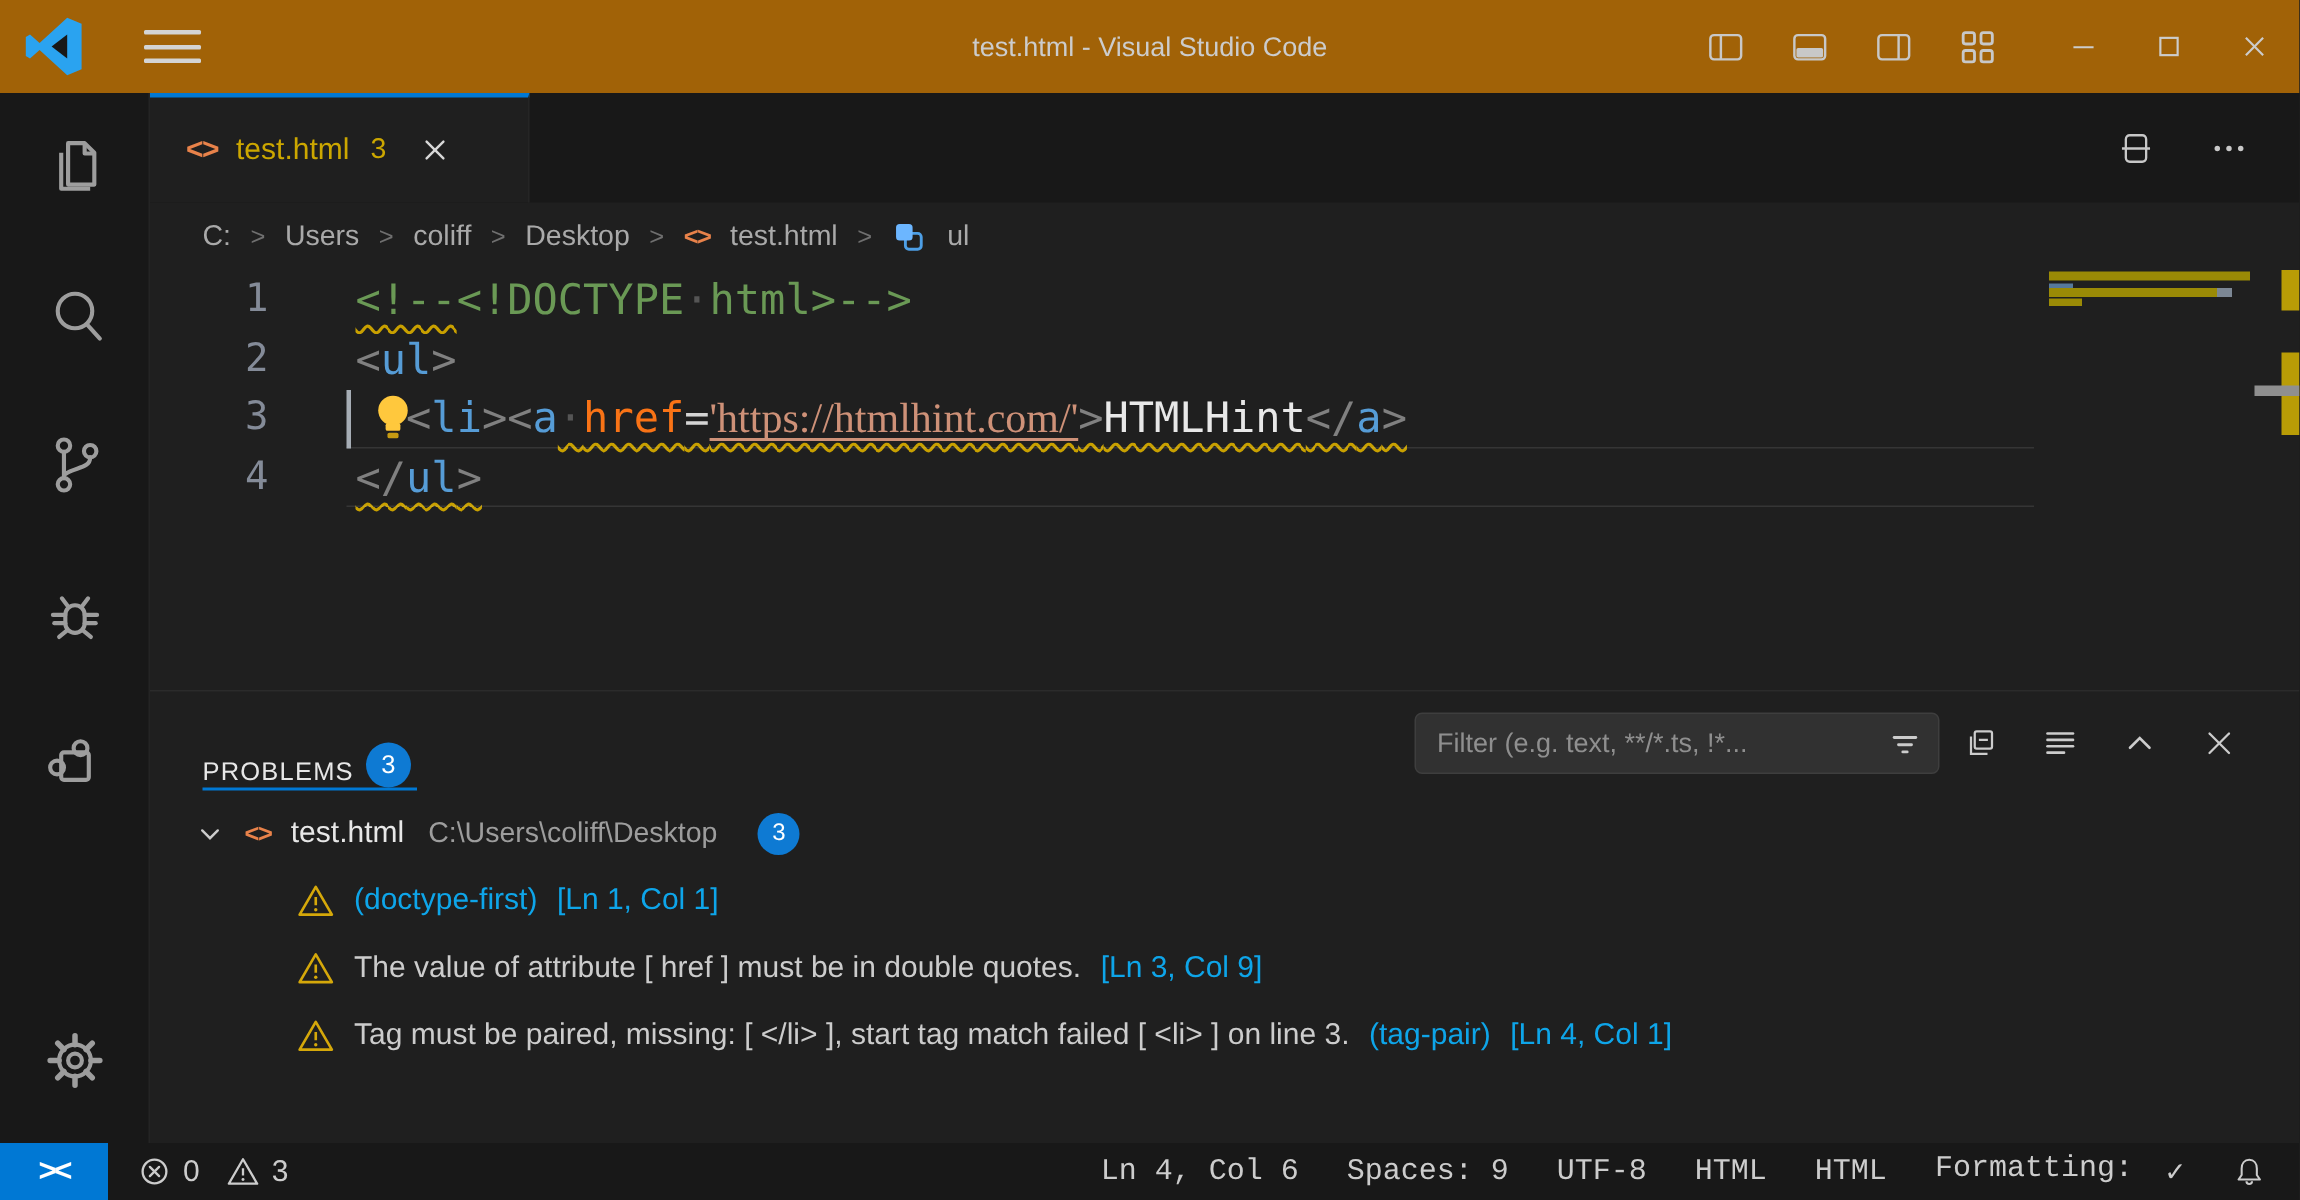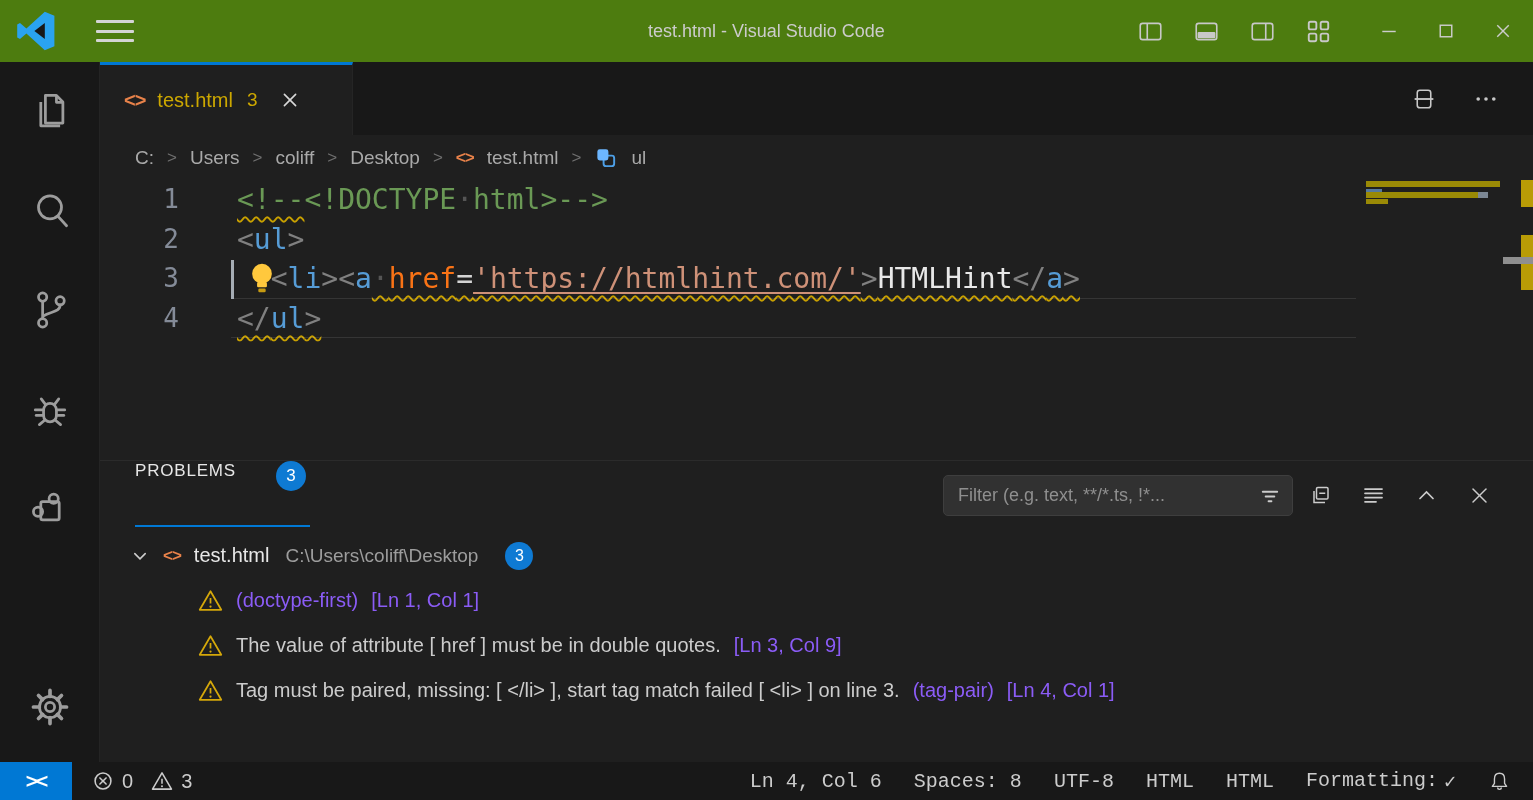--- a/index.html
+++ b/index.html
@@ -1,21 +1,21 @@
 <!DOCTYPE html>
 <html><head>
 <meta charset="utf-8">
 <style>
   * { box-sizing: border-box; margin: 0; padding: 0; }
   html,body { width:1533px; height:800px; overflow:hidden; }
   body { background:#1f1f1f; font-family:"Liberation Sans", sans-serif; color:#cccccc; }
   svg { display:block; }
 
   
-  .titlebar { height:62px; background:#4d7c0f; display:flex; align-items:center; position:relative; }
+  .titlebar { height:62px; background:#a16207; display:flex; align-items:center; position:relative; }
   .vscode-logo { width:40px; height:40px; margin-left:16px; }
   .hamburger { margin-left:40px; width:38px; height:22px; display:flex; flex-direction:column; justify-content:space-between; cursor:pointer; }
   .hamburger div { height:3px; background:#d4d4d4; border-radius:1px; }
   .win-title { position:absolute; left:0; right:0; text-align:center; font-size:18px; color:#cccccc; pointer-events:none; }
   .tb-right { margin-left:auto; display:flex; align-items:center; gap:29px; margin-right:18px; z-index:2; }
   .tb-right .ico { width:27px; height:27px; }
   .tb-win { display:flex; align-items:center; gap:33px; margin-left:16px; }
   .tb-win .ico { width:24px; height:24px; }
 
   
@@ -45,70 +45,70 @@
   
   .editor { position:relative; height:280px; font-family:"DejaVu Sans Mono", monospace; }
   .code-row { display:flex; height:39.5px; line-height:39.5px; font-size:28px; }
   .gutter { width:87px; padding-right:8px; text-align:right; color:#848b98; font-size:26px; flex:none; }
   .code-text { padding-left:50px; white-space:pre; }
   .tok.cm { color:#6a9955; }
   .tok.pn { color:#808080; }
   .tok.tag { color:#569cd6; }
   .tok.attr { color:#f97316; }
   .tok.eq { color:#d4d4d4; }
-  .tok.str { color:#ce9178; }
+  .tok.str { color:#ce9178;font-family:Liberation Serif, serif; }
   .tok.txt { color:#e8e8e8; }
   .tok.ws { color:#555555; }
   .sq { text-decoration: underline wavy #c8a000 2px; text-underline-offset:7px; text-decoration-skip-ink:none; }
   .link-inner { text-decoration: underline solid #ce9178 1.5px; text-underline-offset:4px; }
   .current-line { position:absolute; left:131px; top:118px; width:1125px; height:40px;
     border-top:1px solid rgba(255,255,255,0.10); border-bottom:1px solid rgba(255,255,255,0.10); pointer-events:none; }
   .cursor { position:absolute; left:131px; top:80px; width:2.5px; height:39px; background:#a6adb5; }
   .lightbulb { position:absolute; left:147px; top:82px; width:30px; height:32px; cursor:pointer; }
   .minimap { position:absolute; left:1263px; top:0; width:140px; height:280px; cursor:pointer; }
   .mm { position:absolute; background:#9a8a06; }
   .ovr { position:absolute; background:#b99c06; }
   .ovr-cursor { position:absolute; background:#8f8f8f; }
 
   
   .panel { height:302px; border-top:1px solid #2b2b2b; background:#1f1f1f; position:relative; }
   .panel-header { height:66px; display:flex; align-items:center; padding-left:35px; }
-  .problems-tab { display:inline-flex; align-items:flex-start; gap:40px; height:100%; border-bottom:2px solid #0078d4; padding-right:4px; cursor:pointer; }
+  .problems-tab { display:inline-flex; align-items:flex-end; gap:8px; height:100%; border-bottom:2px solid #0078d4; padding-right:4px; cursor:pointer; }
   .problems-label { font-size:17px; letter-spacing:0.8px; color:#e7e7e7; }
   .badge { min-width:30px; height:30px; padding:0 7px; border-radius:15px; background:#0e7ad3; color:#ffffff;
     display:flex; align-items:center; justify-content:center; font-size:17px; }
   .badge.small { min-width:28px; height:28px; font-size:16px; }
   .filterbox { position:absolute; left:843px; top:14px; width:350px; height:41px; background:#313131; border:1px solid #3e3e3e; border-radius:5px; display:flex; align-items:center; padding:0 10px 0 14px; }
   .filterbox input { flex:1; min-width:0; background:transparent; border:none; outline:none; color:#cccccc; font-size:18px; }
   .filterbox input::placeholder { color:#8f8f8f; }
   .filter-ico { width:24px; height:24px; flex:none; }
   .panel-actions { position:absolute; left:1208px; top:14px; height:41px; display:flex; align-items:center; gap:28px; }
   .panel-actions .ico { width:25px; height:25px; cursor:pointer; }
 
   .problems-list { padding-top:6px; }
   .file-row { display:flex; align-items:center; height:45px; padding-left:30px; gap:13px; cursor:pointer; }
   .file-row .chev { width:20px; height:20px; }
   .file-name { font-size:20px; color:#e7e7e7; }
   .file-path { font-size:19px; color:#9d9d9d; margin-left:3px; }
   .file-row .badge { margin-left:14px; }
   .problem-row { display:flex; align-items:center; height:45px; padding-left:98px; gap:13px; font-size:20px; color:#cccccc; cursor:pointer; }
   .warn-ico { width:25px; height:25px; flex:none; }
-  .p-dim { color:#8b5cf6; }
+  .p-dim { color:#0ea5e9; }
 
   
   .statusbar { height:38px; background:#181818; display:flex; align-items:center; font-size:20px; color:#cccccc; }
   .remote { width:72px; height:100%; background:#0078d4; color:#ffffff; display:flex; align-items:center; justify-content:center;
     font-weight:700; font-size:21px; letter-spacing:-2px; cursor:pointer; }
   .sb-left { display:flex; align-items:center; gap:8px; margin-left:20px; cursor:pointer; }
   .sb-left .ico { width:22px; height:22px; }
   .sb-left .num { margin-right:10px; }
   .sb-right { margin-left:auto; display:flex; align-items:center; gap:32px; margin-right:22px; }
   .sb-item { cursor:pointer;font-family:Liberation Mono, monospace; }
   .bell { width:23px; height:23px; cursor:pointer; }
-  .fmt { display:inline-flex; gap:6px; }
+  .fmt { display:inline-flex; gap:22px; }
 </style>
 </head>
 <body>
 
 <div class="titlebar">
   <svg class="vscode-logo" viewBox="0 0 100 100">
     <path fill="#2aa3f0" d="M72 2 L96 12 L96 88 L72 98 L26 56 L10 70 L3 66 L3 34 L10 30 L26 44 Z"></path>
     <path fill="#181818" d="M72 30 L46 50 L72 70 Z"></path>
     <path fill="#181818" d="M20 50 L26 44 L26 56 Z" opacity="0.0"></path>
   </svg>
@@ -373,21 +373,21 @@
     <span class="num">0</span>
     <svg class="ico" viewBox="0 0 100 100">
       <path d="M50 13 93 87H7Z" fill="none" stroke="#cccccc" stroke-width="7" stroke-linejoin="round"></path>
       <line x1="50" y1="40" x2="50" y2="62" stroke="#cccccc" stroke-width="7"></line>
         <circle cx="50" cy="74" r="4.5" fill="#cccccc"></circle>
     </svg>
     <span class="num">3</span>
   </div>
   <div class="sb-right">
     <span class="sb-item">Ln 4, Col 6</span>
-    <span class="sb-item">Spaces: 8</span>
+    <span class="sb-item">Spaces: 9</span>
     <span class="sb-item">UTF-8</span>
     <span class="sb-item">HTML</span>
     <span class="sb-item">HTML</span>
     <span class="sb-item fmt">
       <span>Formatting:</span>
       <span>✓</span>
     </span>
     <svg class="bell" viewBox="0 0 100 100" fill="none" stroke="#cccccc" stroke-width="6" stroke-linejoin="round">
       <path d="M50 14c-14 0-22 11-22 25v19l-9 13h62l-9-13V39c0-14-8-25-22-25z"></path>
       <path d="M42 76a8 8 0 0 0 16 0"></path>

